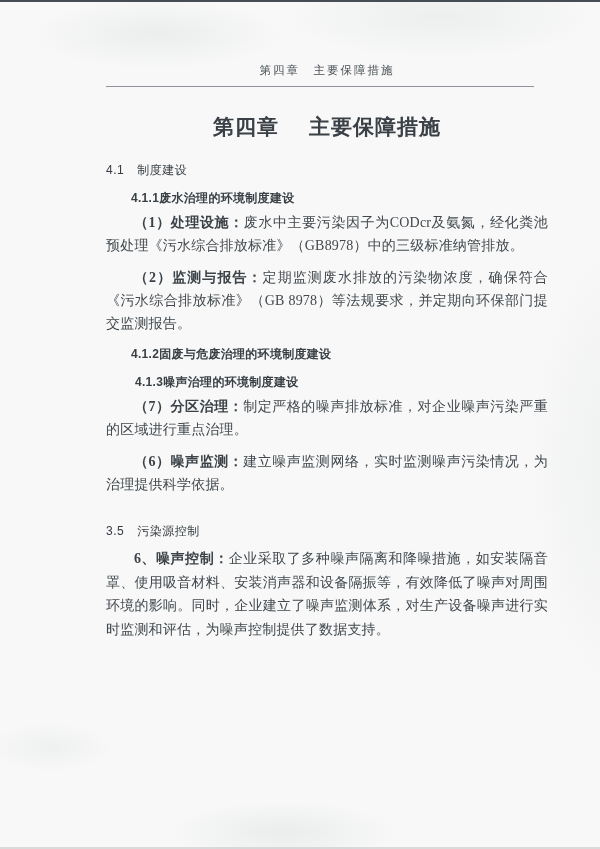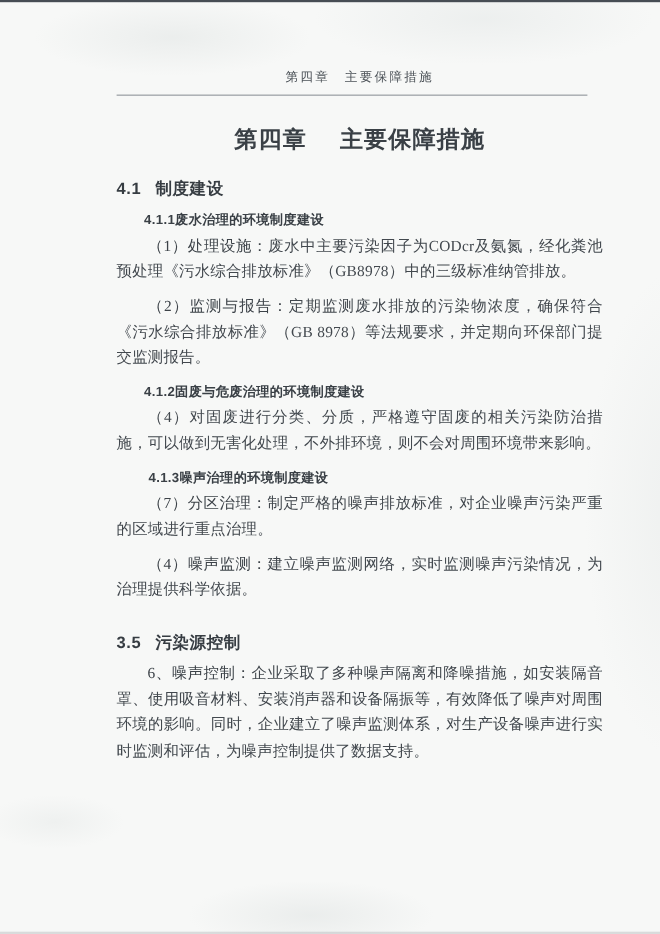--- a/index.html
+++ b/index.html
@@ -42,22 +42,22 @@
     font-weight:600;
     color:#3a4046;
     letter-spacing:1px;
   }
   .chapter-title .part2{margin-left:30px;}
 
   .content{margin:0 80px 0 78px;}
 
   .h2{
     font-family:"Liberation Sans","DejaVu Sans",sans-serif;
-    font-size:15px;
-    font-weight:700;
+    font-size:12px;
+    font-weight:400;
     color:#363c42;
     margin:21px 0 7px;
     letter-spacing:0.5px;
   }
   .h2 .h2num{margin-right:13px;}
   .h2.s42{margin-top:27px;}
 
   .h3{
     font-family:"Liberation Sans","DejaVu Sans",sans-serif;
     font-size:12px;
@@ -70,21 +70,21 @@
 
   .para{
     font-size:14px;
     line-height:23px;
     text-align:justify;
     text-indent:2em;
     margin:3px 0 9px;
     color:#42484e;
     letter-spacing:0.2px;
   }
-  .para b{font-weight:400;color:#3c4248;}
+  .para b{font-weight:700;color:#3c4248;}
   .para.loose{line-height:23.6px;margin-bottom:10px;}
 </style>
 </head>
 <body>
 
 <div class="scan">
   <div class="edge-top"></div>
   <div class="edge-right"></div>
   <div class="edge-bottom"></div>
 
@@ -98,25 +98,24 @@
     <div class="h2"><span class="h2num">4.1</span><span>制度建设</span></div>
 
     <div class="h3">4.1.1废水治理的环境制度建设</div>
 
     <p class="para"><b>（1）处理设施：</b><span>废水中主要污染因子为CODcr及氨氮，经化粪池预处理《污水综合排放标准》（GB8978）中的三级标准纳管排放。</span></p>
 
     <p class="para"><b>（2）监测与报告：</b><span>定期监测废水排放的污染物浓度，确保符合《污水综合排放标准》（GB 8978）等法规要求，并定期向环保部门提交监测报告。</span></p>
 
     <div class="h3">4.1.2固废与危废治理的环境制度建设</div>
 
-    <p class="para"><span>（4）对固废进行分类、分质，严格遵守固废的相关污染防治措施，可以做到无害化处理，不外排环境，则不会对周围环境带来影响。</span></p>
 
     <div class="h3 more-indent">4.1.3噪声治理的环境制度建设</div>
 
     <p class="para"><b>（7）分区治理：</b><span>制定严格的噪声排放标准，对企业噪声污染严重的区域进行重点治理。</span></p>
-    <p class="para"><b>（4）噪声监测：</b><span>建立噪声监测网络，实时监测噪声污染情况，为治理提供科学依据。</span></p>
+    <p class="para"><b>（6）噪声监测：</b><span>建立噪声监测网络，实时监测噪声污染情况，为治理提供科学依据。</span></p>
 
     <div class="h2 s42"><span class="h2num">3.5</span><span>污染源控制</span></div>
 
     <p class="para loose"><b>6、噪声控制：</b><span>企业采取了多种噪声隔离和降噪措施，如安装隔音罩、使用吸音材料、安装消声器和设备隔振等，有效降低了噪声对周围环境的影响。同时，企业建立了噪声监测体系，对生产设备噪声进行实时监测和评估，为噪声控制提供了数据支持。</span></p>
 
   </div>
 </div>
 
 </body></html>

